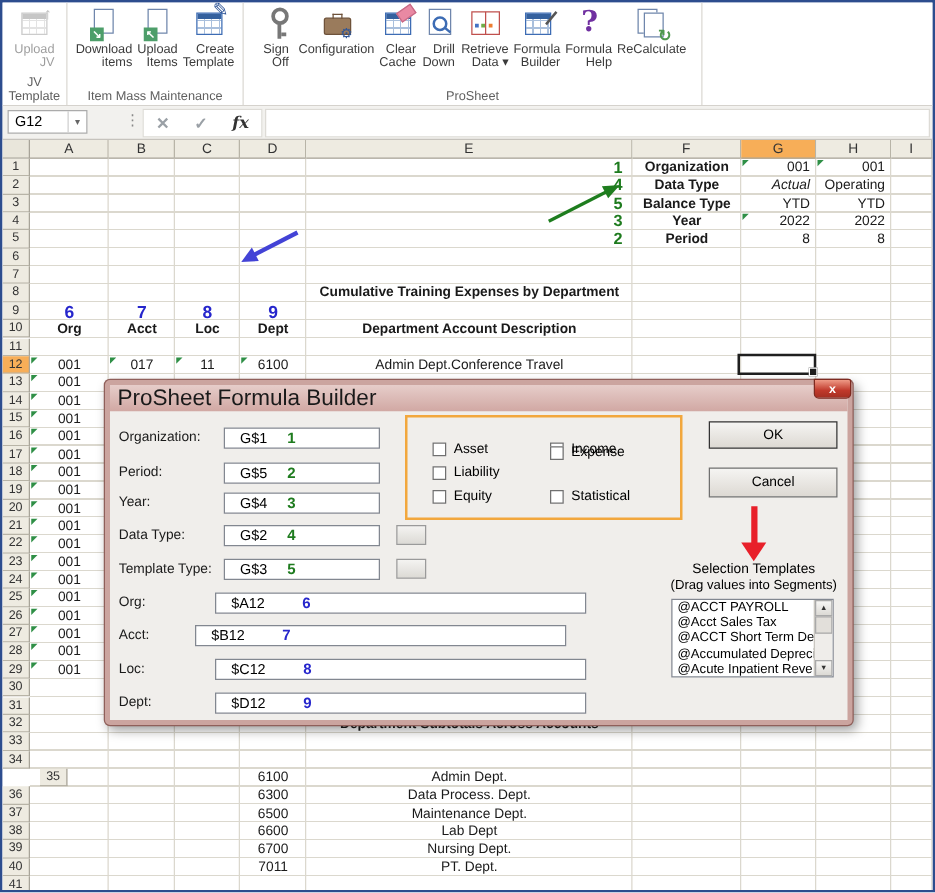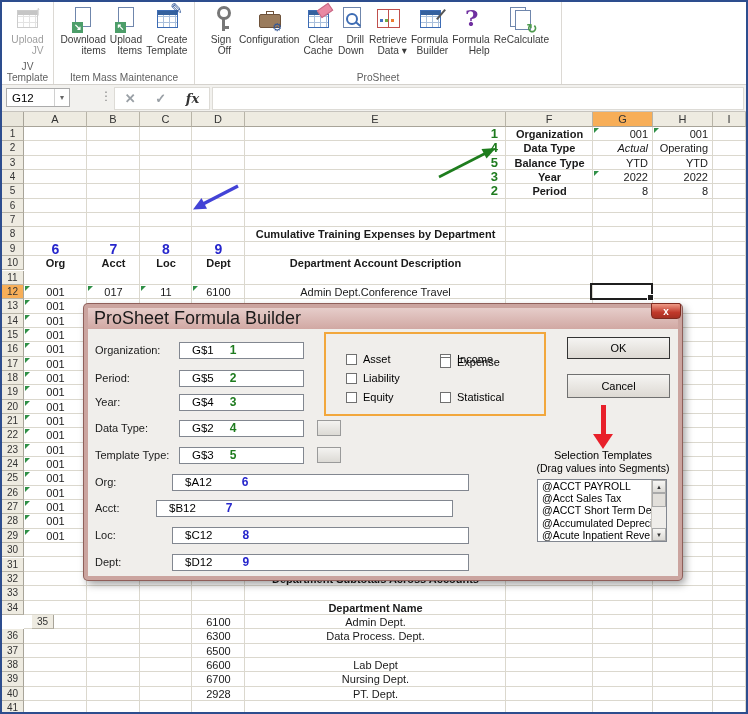--- a/index.html
+++ b/index.html
@@ -371,31 +371,31 @@
         <div class="tri" style="left: 23px; top: 360.4px;"></div>
         <div class="cell" style="left: 22px; width: 63px; top: 373.75px; height: 14.35px; line-height: 14.35px;">001</div>
         <div class="tri" style="left: 23px; top: 374.75px;"></div>
         <div class="cell" style="left: 22px; width: 63px; top: 388.1px; height: 14.35px; line-height: 14.35px;">001</div>
         <div class="tri" style="left: 23px; top: 389.1px;"></div>
         <div class="cell" style="left: 22px; width: 63px; top: 402.45px; height: 14.35px; line-height: 14.35px;">001</div>
         <div class="tri" style="left: 23px; top: 403.45px;"></div>
         <div class="cell" style="left: 22px; width: 63px; top: 416.8px; height: 14.35px; line-height: 14.35px;">001</div>
         <div class="tri" style="left: 23px; top: 417.8px;"></div>
         <div class="cell b" style="left: 243px; width: 261px; top: 459.85px; height: 14.35px; line-height: 14.35px;">Department Subtotals Across Accounts</div>
-        <div class="cell b" style="left: 243px; width: 261px; top: 488.55px; height: 14.35px; line-height: 14.35px;">Department Name</div>
         <div class="cell" style="left: 190px; width: 53px; top: 502.9px; height: 14.35px; line-height: 14.35px;">6100</div>
         <div class="cell" style="left: 243px; width: 261px; top: 502.9px; height: 14.35px; line-height: 14.35px;">Admin Dept.</div>
         <div class="cell" style="left: 190px; width: 53px; top: 517.25px; height: 14.35px; line-height: 14.35px;">6300</div>
         <div class="cell" style="left: 243px; width: 261px; top: 517.25px; height: 14.35px; line-height: 14.35px;">Data Process. Dept.</div>
         <div class="cell" style="left: 190px; width: 53px; top: 531.6px; height: 14.35px; line-height: 14.35px;">6500</div>
+        <div class="cell" style="left: 243px; width: 261px; top: 531.6px; height: 14.35px; line-height: 14.35px;">Maintenance Dept.</div>
         <div class="cell" style="left: 190px; width: 53px; top: 545.95px; height: 14.35px; line-height: 14.35px;">6600</div>
         <div class="cell" style="left: 243px; width: 261px; top: 545.95px; height: 14.35px; line-height: 14.35px;">Lab Dept</div>
         <div class="cell" style="left: 190px; width: 53px; top: 560.3px; height: 14.35px; line-height: 14.35px;">6700</div>
         <div class="cell" style="left: 243px; width: 261px; top: 560.3px; height: 14.35px; line-height: 14.35px;">Nursing Dept.</div>
-        <div class="cell" style="left: 190px; width: 53px; top: 574.65px; height: 14.35px; line-height: 14.35px;">2928</div>
+        <div class="cell" style="left: 190px; width: 53px; top: 574.65px; height: 14.35px; line-height: 14.35px;">7011</div>
         <div class="cell" style="left: 243px; width: 261px; top: 574.65px; height: 14.35px; line-height: 14.35px;">PT. Dept.</div>
       </div>
 
   <div class="selbox"></div>
 
   <svg class="annot" width="748" height="714" viewBox="0 0 748 714">
     <g>
       <line x1="437" y1="175" x2="484" y2="151" stroke="#1e7d1e" stroke-width="2.6"></line>
       <polygon points="494,146 484.5,156.5 479.5,147" fill="#1e7d1e"></polygon>
     </g>

